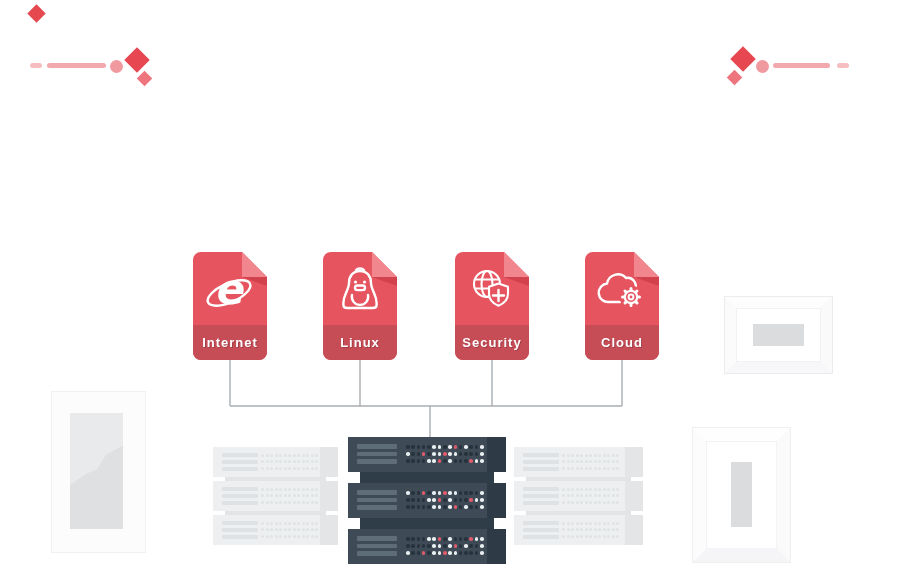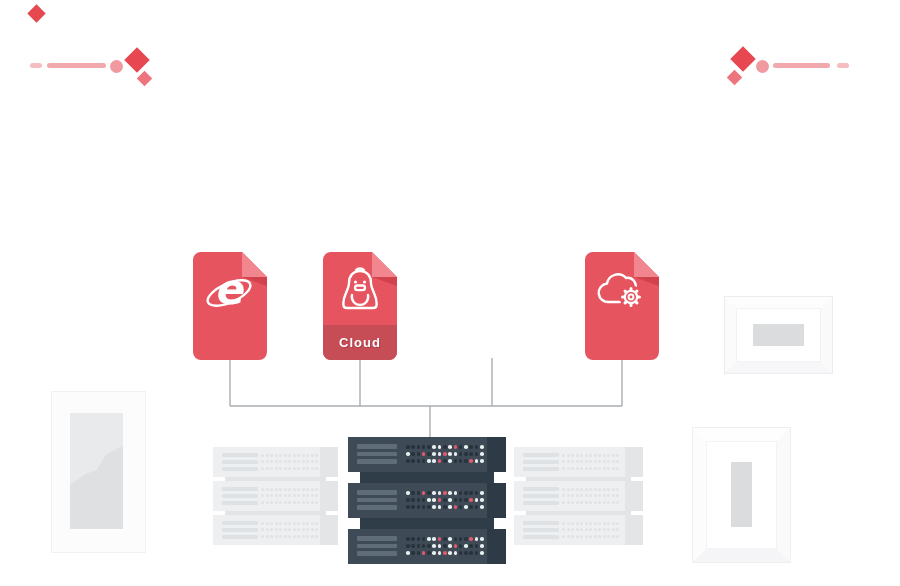--- a/index.html
+++ b/index.html
@@ -89,56 +89,75 @@
   <div class="abs card" style="left:193px;">
     <div class="icon">
       <svg width="52" height="52" viewBox="0 0 52 52">
         <ellipse cx="25" cy="29" rx="23" ry="9.5" fill="none" stroke="#fff" stroke-width="2.4" transform="rotate(-24 25 29)"></ellipse>
         <text x="27" y="40" font-size="42" font-weight="bold" fill="#fff" text-anchor="middle" font-family="DejaVu Sans, sans-serif" font-style="italic">e</text>
       </svg>
     </div>
     <div class="cut"></div>
     <div class="flap"></div>
     <div class="flapshadow"></div>
+    <div class="band">Internet</div>
   </div>
 
   <div class="abs card" style="left:323px;">
     <div class="icon">
       <svg width="52" height="52" viewBox="0 0 52 52" fill="none" stroke="#fff" stroke-width="2.4" stroke-linecap="round" stroke-linejoin="round">
         <path d="M26 7c7 0 11 5 11 12 0 3 1.2 6 3 10 1.8 4 2.6 7 2.6 10v2c0 2-1.8 3-3.8 3h-25.6c-2 0-3.8-1-3.8-3v-2c0-3 .8-6 2.6-10 1.8-4 3-7 3-10 0-7 4-12 11-12z"></path>
         <path d="M22 6c2-2 6-2 8 0"></path>
         <circle cx="21.5" cy="18" r="1.6" fill="#fff" stroke="none"></circle>
         <circle cx="30.5" cy="18" r="1.6" fill="#fff" stroke="none"></circle>
         <rect x="21" y="21.5" width="10" height="4.6" rx="2.3"></rect>
         <path d="M18 31c-1 5 2.5 10 8 10s9-5 8-10"></path>
       </svg>
     </div>
     <div class="cut"></div>
     <div class="flap"></div>
     <div class="flapshadow"></div>
-    <div class="band">Cloud</div>
-  </div>
-
+    <div class="band">Linux</div>
+  </div>
+
+  <div class="abs card" style="left:455px;">
+    <div class="icon">
+      <svg width="52" height="52" viewBox="0 0 52 52">
+        <g fill="none" stroke="#fff" stroke-width="2.1">
+          <circle cx="21" cy="20" r="13"></circle>
+          <ellipse cx="21" cy="20" rx="5.5" ry="13"></ellipse>
+          <path d="M9.5 15.5h23M9.5 24.5h23"></path>
+        </g>
+        <path d="M32.5 19.5l9.5 3.2v6.8c0 6-3.8 10-9.5 12.2-5.7-2.2-9.5-6.2-9.5-12.2v-6.8z" fill="#e6545f" stroke="#fff" stroke-width="2.1" stroke-linejoin="round"></path>
+        <path d="M32.5 26v11M27 31.5h11" stroke="#fff" stroke-width="2.4" stroke-linecap="round"></path>
+      </svg>
+    </div>
+    <div class="cut"></div>
+    <div class="flap"></div>
+    <div class="flapshadow"></div>
+    <div class="band">Security</div>
+  </div>
 
   <div class="abs card" style="left:585px;">
     <div class="icon">
       <svg width="52" height="52" viewBox="0 0 52 52">
         <path d="M39 25a8 8 0 0 0-9-11 11 11 0 0 0-19 5.5A7.5 7.5 0 0 0 13 38h11" fill="none" stroke="#fff" stroke-width="2.4" stroke-linecap="round"></path>
         <circle cx="35" cy="33" r="11.5" fill="#e6545f"></circle>
         <g stroke="#fff" stroke-width="3" stroke-linecap="round">
           <path d="M35 24.5v3M35 38.5v3M43.5 33h-3M29.5 33h-3"></path>
           <path d="M41 27l-2.1 2.1M31.1 36.9L29 39M41 39l-2.1-2.1M31.1 29.1L29 27"></path>
         </g>
         <circle cx="35" cy="33" r="6.2" fill="#e6545f" stroke="#fff" stroke-width="2.2"></circle>
         <circle cx="35" cy="33" r="2.4" fill="none" stroke="#fff" stroke-width="2"></circle>
       </svg>
     </div>
     <div class="cut"></div>
     <div class="flap"></div>
     <div class="flapshadow"></div>
+    <div class="band">Cloud</div>
   </div>
 
   <div class="abs frame-bevel" id="frame-tr">
     <div class="pic"></div>
   </div>
   <div class="abs" id="frame-left">
     <div class="pic">
         <div class="hill"></div>
       </div>
   </div>

